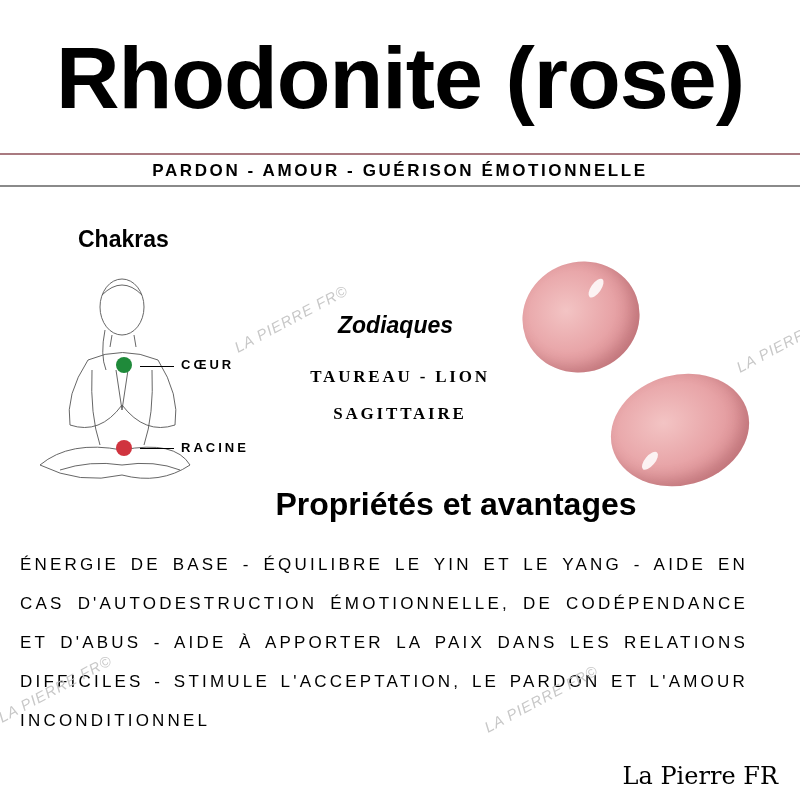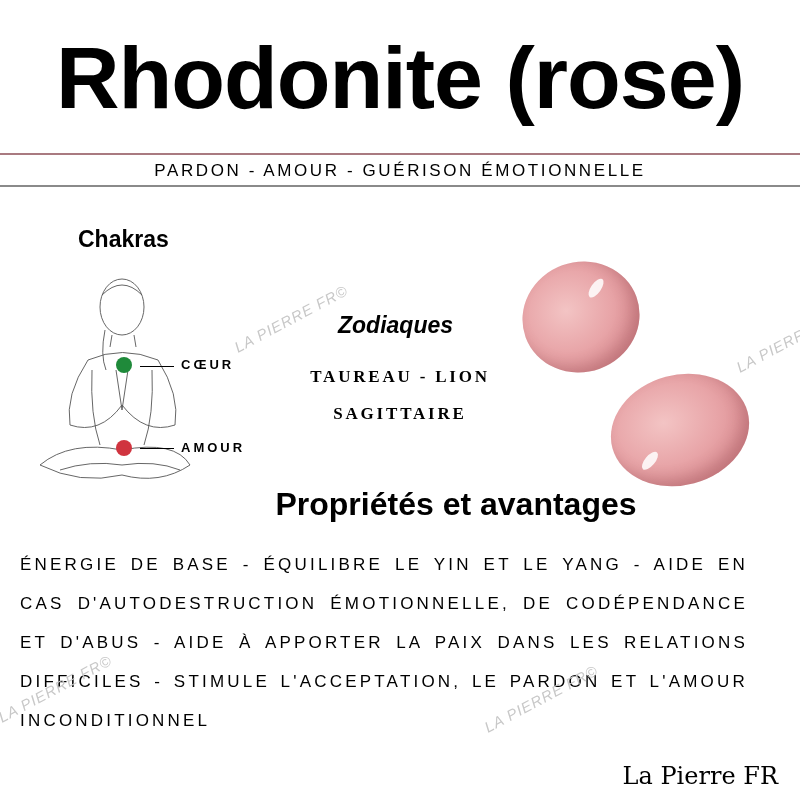--- a/index.html
+++ b/index.html
@@ -3,21 +3,21 @@
 <meta charset="utf-8">
 <style>
   html, body { margin:0; padding:0; }
   body { width:800px; height:800px; background:#fff; position:relative; overflow:hidden;
          font-family:"Liberation Sans", sans-serif; color:#000; }
   .title { position:absolute; left:0; top:28px; width:800px; text-align:center;
            font-weight:bold; font-size:88px; line-height:100px; letter-spacing:-1px; }
   .rule-top { position:absolute; left:0; top:153px; width:800px; height:2px; background:#a97a80; }
   .rule-bot { position:absolute; left:0; top:185px; width:800px; height:2px; background:#8a8a8a; }
   .tagline { position:absolute; left:0; top:160px; width:800px; text-align:center;
-             font-weight:normal; font-size:17px; letter-spacing:2.6px; line-height:22px; }
+             font-weight:bold; font-size:17px; letter-spacing:2.6px; line-height:22px; }
   .h2 { position:absolute; font-weight:bold; font-size:23px;margin-left:8px; }
   .chakras-title { left:70px; top:226px; }
   .figure { position:absolute; left:30px; top:275px; width:170px; height:215px; }
   .dot { position:absolute; width:16px; height:16px; border-radius:50%; }
   .dot.heart { left:116px; top:357px; background:#1f8a3a; }
   .dot.root { left:116px; top:440px; background:#d0343f; }
   .leader { position:absolute; height:1px; background:#000; }
   .leader.heart { left:140px; top:366px; width:34px; }
   .leader.root { left:140px; top:448px; width:34px; }
   .chakra-label { position:absolute; font-weight:bold; font-size:13px; letter-spacing:3px; }
@@ -68,21 +68,21 @@
   <path d="M62 95 Q60 140 70 170 M122 95 Q124 140 114 170"></path>
   <path d="M10 190 Q40 165 92 175 Q145 165 160 190 Q130 210 92 200 Q50 210 10 190 Z"></path>
   <path d="M30 195 Q60 185 92 190 Q125 185 150 195"></path>
 </svg>
 
 <div class="dot heart"></div>
 <div class="leader heart"></div>
 <div class="chakra-label heart">CŒUR</div>
 <div class="dot root"></div>
 <div class="leader root"></div>
-<div class="chakra-label root">AMOUR</div>
+<div class="chakra-label root">RACINE</div>
 
 <div class="h2 zodiac-title">Zodiaques</div>
 <div class="zodiac-line zl1">TAUREAU - LION</div>
 <div class="zodiac-line zl2">SAGITTAIRE</div>
 
 <div class="stone stone1">
     <div class="hl"></div>
   </div>
 <div class="stone stone2">
     <div class="hl"></div>

